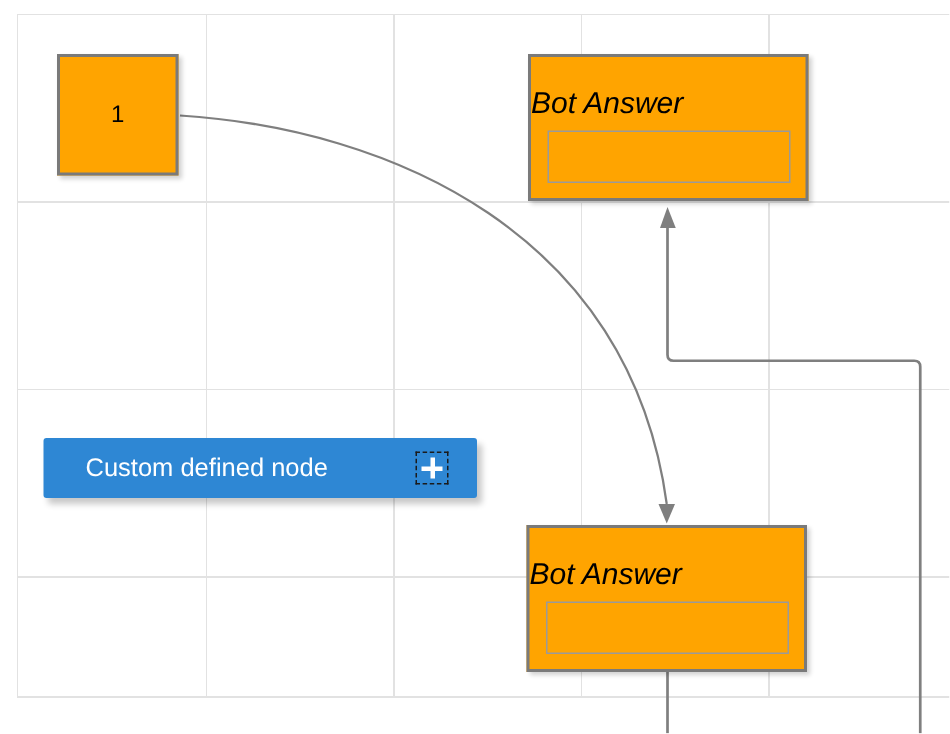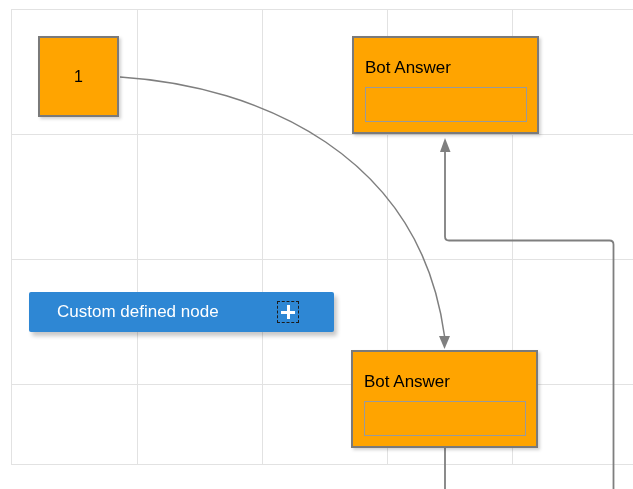--- a/index.html
+++ b/index.html
@@ -40,25 +40,26 @@
     color: #000000;
   }
   .node-bot {
     width: 187px;
     height: 98px;
   }
   .node-bot-top  { left: 352px; top: 36px;  }
   .node-bot-bottom { left: 351px; top: 350px; }
   .node-bot .bot-title {
     position: absolute;
-    left: 11px;
+    left: 0;
     top: 20px;
-    font-size: 17px;
+    font-size: 20px;
     color: #000000;
     white-space: nowrap;
+    font-style: italic;
   }
   .node-bot .bot-field {
     position: absolute;
     left: 11px;
     top: 49px;
     width: 160px;
     height: 33px;
     border: 1px solid #9a9a9a;
     background: transparent;
   }
@@ -66,21 +67,20 @@
   .node-custom {
     position: absolute;
     left: 29px;
     top: 292px;
     width: 289px;
     height: 40px;
     background: #2E87D4;
     border-radius: 2px;
     box-shadow: 3px 4px 4px rgba(0,0,0,0.22);
     color: #ffffff;
-    padding-left: 16px;
   }
   .node-custom .custom-label {
     position: absolute;
     left: 28px;
     top: 0;
     height: 40px;
     line-height: 40px;
     font-size: 17px;
     white-space: nowrap;
   }

